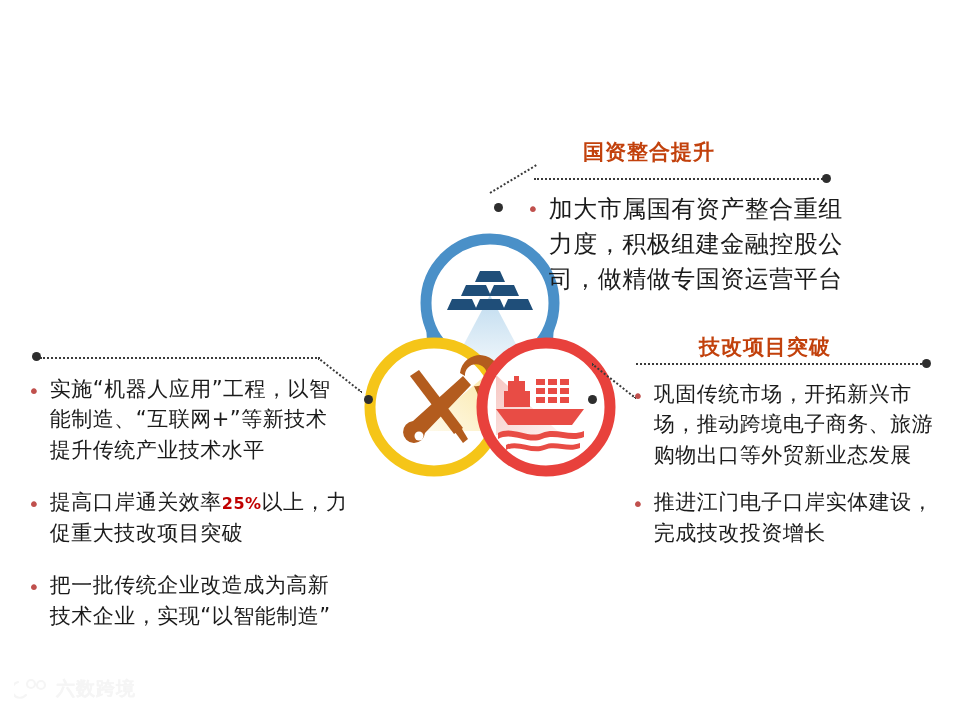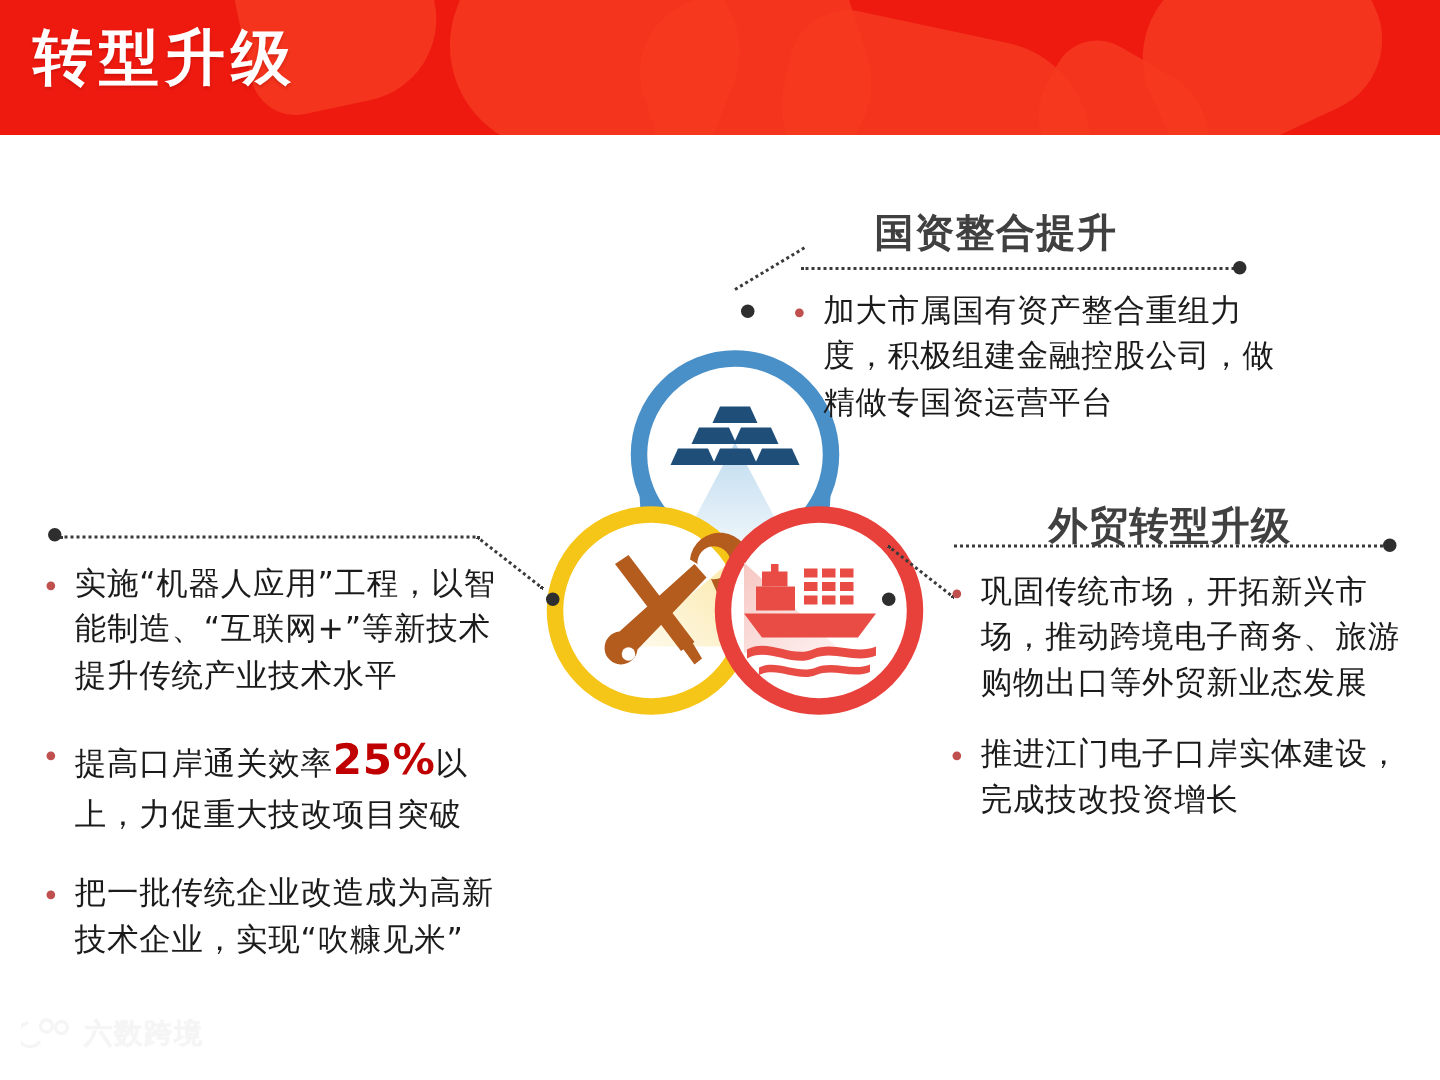--- a/index.html
+++ b/index.html
@@ -24,21 +24,21 @@
   .b5{left:690px;top:40px;width:120px;height:90px;transform:rotate(30deg);border-radius:30px 50px 24px 46px;opacity:.5;background:#D8140C;}
   .b6{left:160px;top:-50px;width:130px;height:120px;transform:rotate(-12deg);border-radius:40px 20px 55px 30px;opacity:.35;background:#FA4A20;}
   .banner-title{
     position:absolute;left:22px;top:16px;color:#fff;font-size:40px;font-weight:bold;
     letter-spacing:4px;line-height:1.15;text-shadow:0 1px 2px rgba(120,0,0,.25);
     white-space:nowrap;
   }
 
   
   .sec-title{
-    position:absolute;color:#404040;font-weight:bold;font-size:26px;letter-spacing:1px;
+    position:absolute;color:#c2410c;font-weight:bold;font-size:21px;letter-spacing:1px;
     white-space:nowrap;
   }
   #title-top{left:583px;top:138px;}
   #title-left{left:84px;top:327px;}
   #title-right{left:699px;top:333px;}
 
   
   .conn{position:absolute;}
   .dline{position:absolute;border-top:2px dotted #3a3a3a;height:0;}
   .dot{position:absolute;width:9px;height:9px;border-radius:50%;background:#2e2e2e;}
@@ -63,24 +63,24 @@
 
   
   .block{position:absolute;}
   .bullet-row{display:flex;align-items:flex-start;margin-bottom:15px;}
   .bullet-dot{
     color:#C0504D;font-size:20px;line-height:1;margin-right:10px;margin-top:7px;flex:0 0 auto;
   }
   .bullet-text{
     color:#1b1b1b;font-size:21px;line-height:1.45;letter-spacing:.5px;
   }
-  .hl{color:#C00000;font-weight:bold;font-size:28px;margin-top:12px;}
+  .hl{color:#C00000;font-weight:bold;font-size:16px;margin-top:12px;}
 
   #block-top{left:527px;top:192px;width:330px;}
-  #block-top .bullet-text{font-size:21px;}
+  #block-top .bullet-text{font-size:24px;}
   #block-left{left:28px;top:374px;width:320px;}
   #block-right{left:632px;top:379px;width:310px;}
   #block-right .bullet-row{margin-bottom:17px;}
   #block-left .bullet-row{margin-bottom:22px;}
 
   
   #graphic{position:absolute;left:300px;top:185px;width:380px;height:320px;}
   #graphic svg{display:block;}
 
   
@@ -92,31 +92,20 @@
   .wm-text{
     color:#f2f2f2;font-size:19px;font-weight:bold;letter-spacing:1px;
     text-shadow:0 0 1px rgba(0,0,0,.07);
   }
 </style>
 </head>
 <body>
 
 <div id="slide">
 
-  <div class="banner">
-    <div class="tex">
-      <div class="blob b1"></div>
-      <div class="blob b2"></div>
-      <div class="blob b3"></div>
-      <div class="blob b4"></div>
-      <div class="blob b5"></div>
-      <div class="blob b6"></div>
-    </div>
-    <div class="banner-title">转型升级</div>
-  </div>
 
   <div id="graphic">
     <svg width="380" height="320" viewBox="0 0 380 320" xmlns="http://www.w3.org/2000/svg">
       <defs>
         <linearGradient id="gBlueSh" x1="0" y1="0" x2="0" y2="1">
           <stop offset="0%" stop-color="#BBD9EE" stop-opacity="0.95"></stop>
           <stop offset="100%" stop-color="#BBD9EE" stop-opacity="0.25"></stop>
         </linearGradient>
         <linearGradient id="gYelSh" x1="1" y1="0" x2="0" y2="1">
           <stop offset="0%" stop-color="#FBE8A8" stop-opacity="0.95"></stop>
@@ -221,41 +210,41 @@
     <div class="dot dot-b"></div>
   </div>
   <div class="conn" id="conn-right">
     <div class="dline seg-h"></div>
     <div class="dline seg-d"></div>
     <div class="dot dot-a"></div>
     <div class="dot dot-b"></div>
   </div>
 
   <div class="sec-title" id="title-top">国资整合提升</div>
-  <div class="sec-title" id="title-right">外贸转型升级</div>
+  <div class="sec-title" id="title-right">技改项目突破</div>
 
   <div class="block" id="block-top">
     <div class="bullet-row">
       <span class="bullet-dot">•</span>
       <span class="bullet-text">加大市属国有资产整合重组力度，积极组建金融控股公司，做精做专国资运营平台</span>
     </div>
   </div>
 
   <div class="block" id="block-left">
     <div class="bullet-row">
       <span class="bullet-dot">•</span>
       <span class="bullet-text"><span>实施“机器人应用”工程，以智能制造、“互联网+”等新技术提升传统产业技术水平</span></span>
     </div>
     <div class="bullet-row">
       <span class="bullet-dot">•</span>
       <span class="bullet-text"><span>提高口岸通关效率</span><span class="hl">25%</span><span>以上，力促重大技改项目突破</span></span>
     </div>
     <div class="bullet-row">
       <span class="bullet-dot">•</span>
-      <span class="bullet-text"><span>把一批传统企业改造成为高新技术企业，实现“吹糠见米”</span></span>
+      <span class="bullet-text"><span>把一批传统企业改造成为高新技术企业，实现“以智能制造”</span></span>
     </div>
   </div>
 
   <div class="block" id="block-right">
     <div class="bullet-row">
       <span class="bullet-dot">•</span>
       <span class="bullet-text">巩固传统市场，开拓新兴市场，推动跨境电子商务、旅游购物出口等外贸新业态发展</span>
     </div>
     <div class="bullet-row">
       <span class="bullet-dot">•</span>

